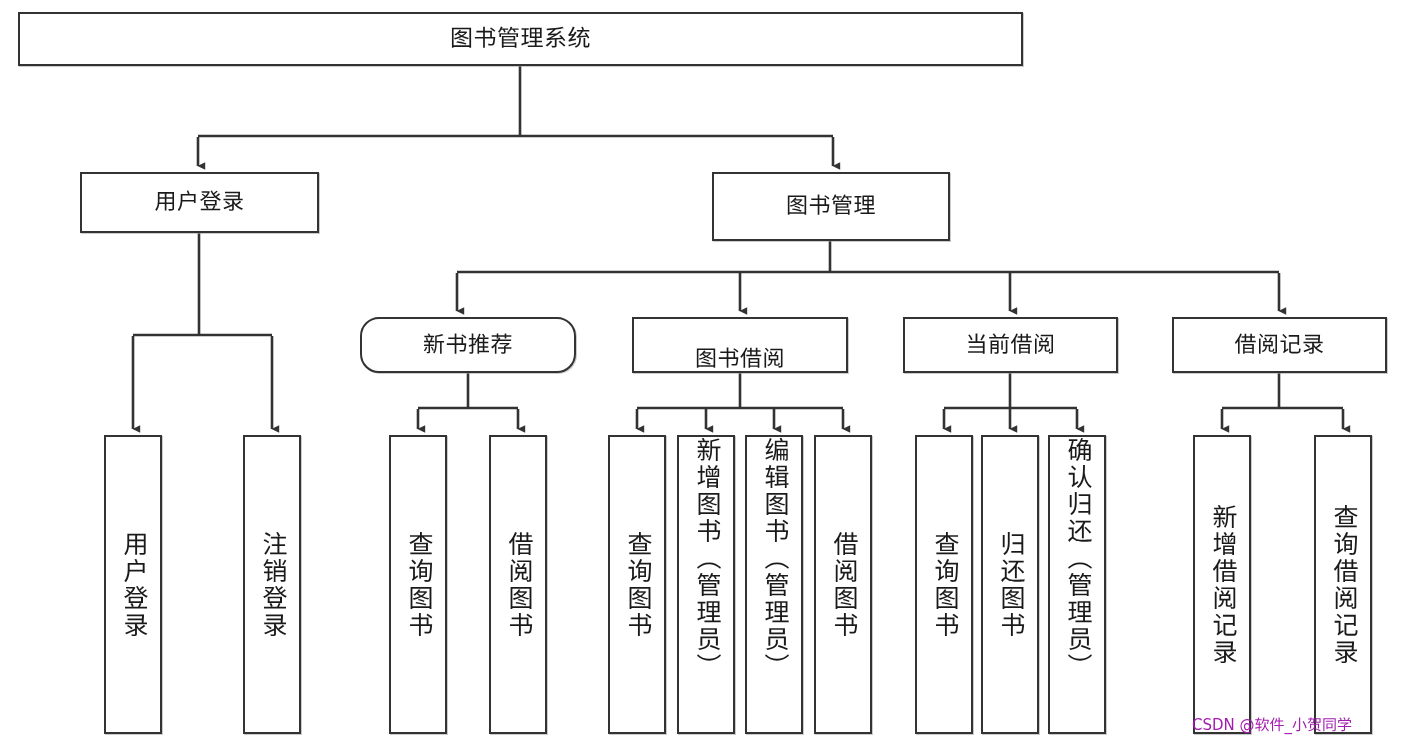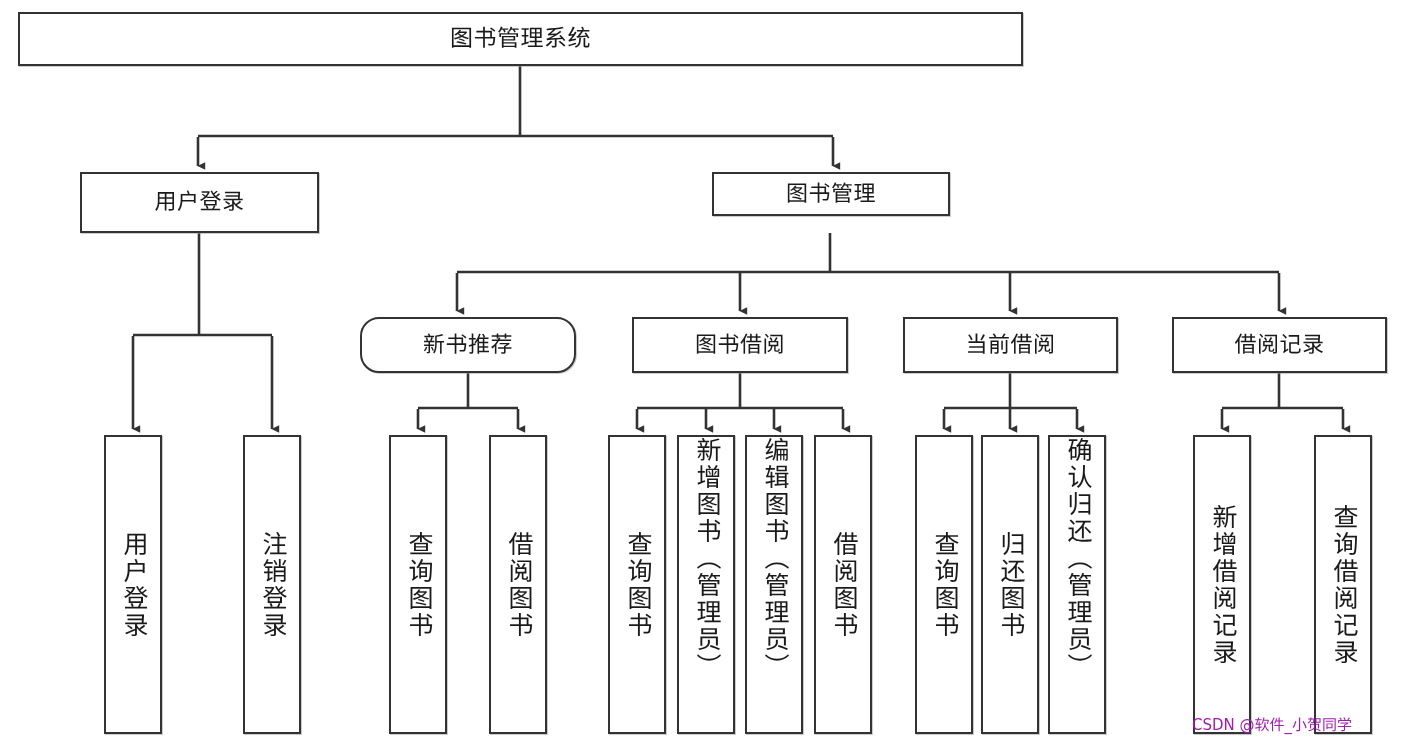--- a/index.html
+++ b/index.html
@@ -132,29 +132,29 @@
   </svg>
 
   <div class="node-box node-horizontal node-root" style="left:18px; top:12px; width:1005px; height:54px;">
     <span class="node-label">图书管理系统</span>
   </div>
 
   <div class="node-box node-horizontal" style="left:80px; top:172px; width:239px; height:61px;">
     <span class="node-label">用户登录</span>
   </div>
 
-  <div class="node-box node-horizontal" style="left:712px; top:172px; width:238px; height:44px;">
+  <div class="node-box node-horizontal" style="left:712px; top:172px; width:238px; height:69px;">
     <span class="node-label">图书管理</span>
   </div>
 
   <div class="node-box node-horizontal" style="left:360px; top:317px; width:216px; height:56px;border-radius:19px;">
     <span class="node-label">新书推荐</span>
   </div>
 
-  <div class="node-box node-horizontal" style="left:632px; top:317px; width:216px; height:56px;">
+  <div class="node-box node-horizontal" style="left:632px; top:317px; width:216px; height:56px;align-items:flex-end;">
     <span class="node-label">图书借阅</span>
   </div>
 
   <div class="node-box node-horizontal" style="left:1172px; top:317px; width:215px; height:56px;">
     <span class="node-label">借阅记录</span>
   </div>
 
   <div class="node-box node-horizontal" style="left:903px; top:317px; width:215px; height:56px;">
     <span class="node-label">当前借阅</span>
   </div>

